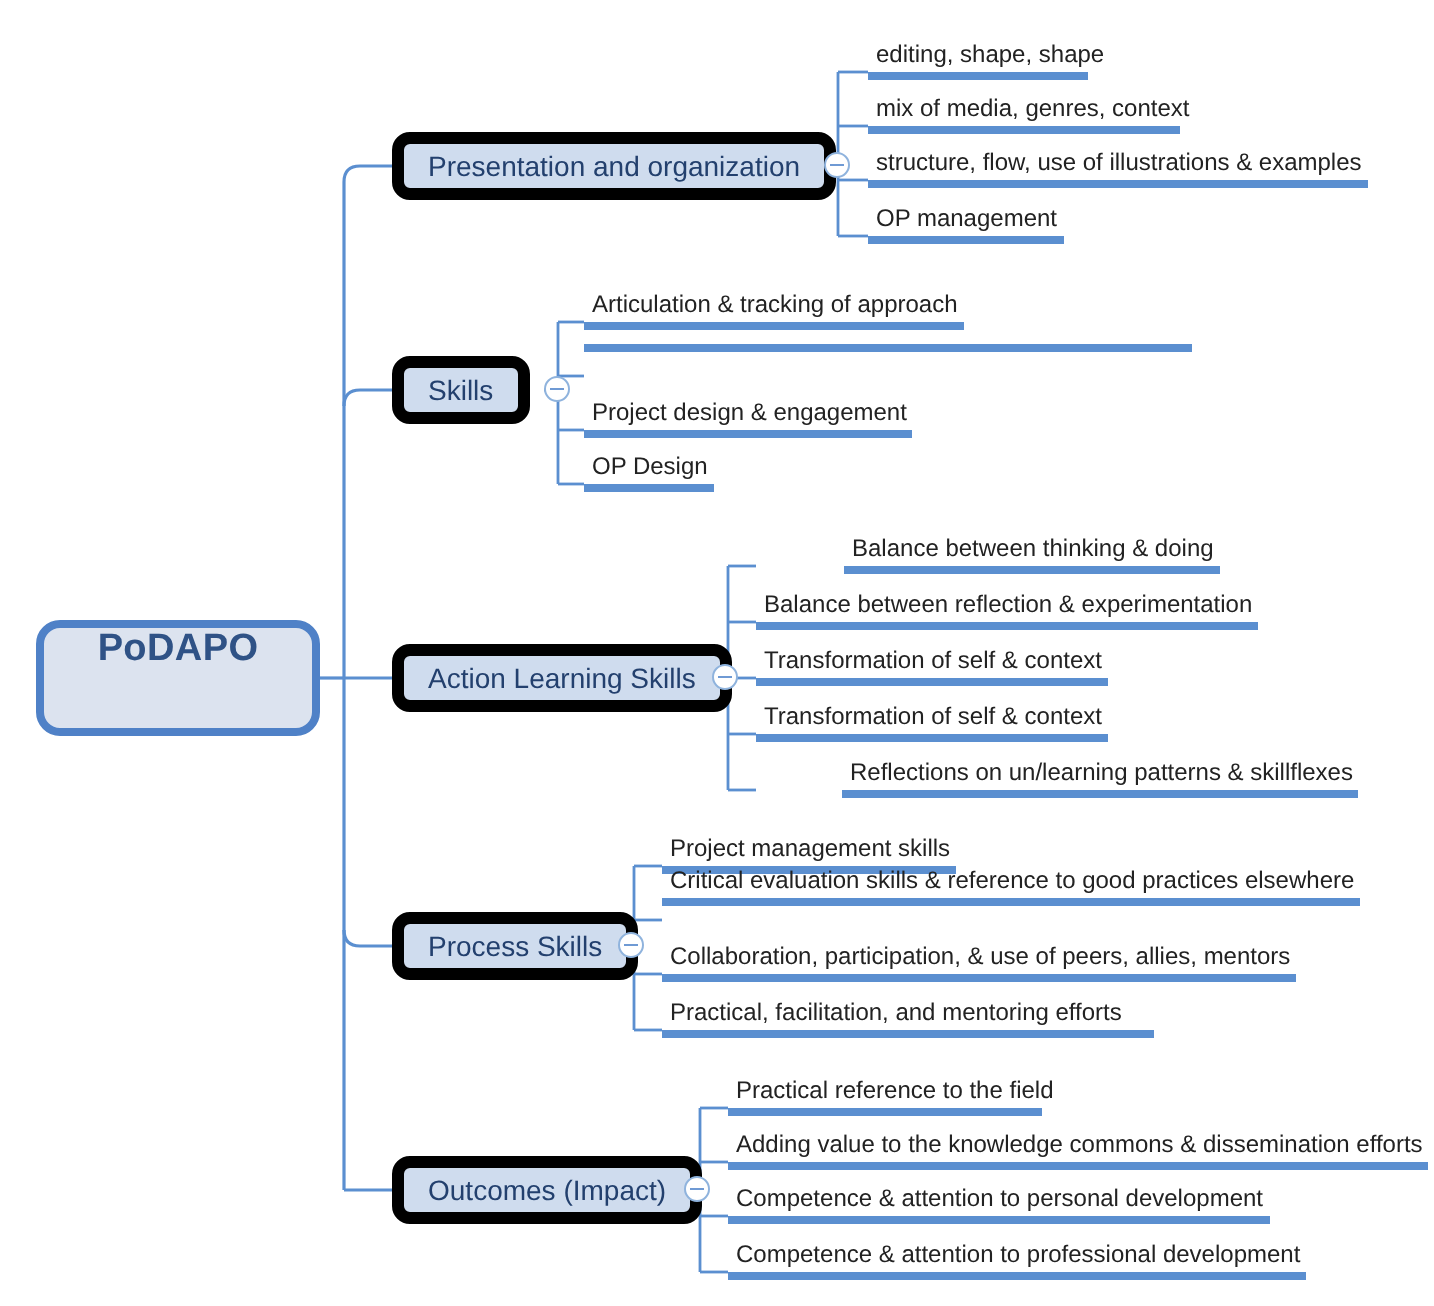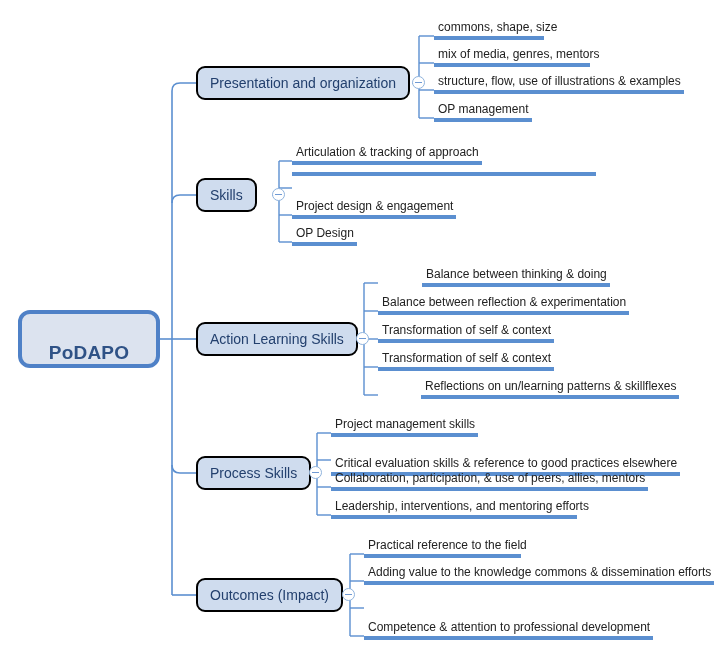--- a/index.html
+++ b/index.html
@@ -36,35 +36,35 @@
     position: absolute;
     left: 18px;
     top: 310px;
     width: 142px;
     height: 58px;
     box-sizing: border-box;
     border: 4px solid #4f81c7;
     border-radius: 12px;
     background: #dce3ef;
     display: flex;
-    align-items: flex-end;
+    align-items: flex-start;
     justify-content: center;
   }
   .root-label {
     font-size: 19px;
     font-weight: bold;
     color: #2f5286;
     letter-spacing: 0.2px;
   }
 
   
   .branch-node {
     position: absolute;
     box-sizing: border-box;
-    border: 2px solid #000000;
+    border: 6px solid #000000;
     border-radius: 9px;
     background: #cfdcee;
     display: flex;
     align-items: center;
     justify-content: center;
     height: 34px;
     padding: 0 12px;
   }
   .branch-label {
     font-size: 14px;
@@ -172,25 +172,25 @@
   <div class="root-node">
     <span class="root-label">PoDAPO</span>
   </div>
 
   <div class="branch-node" style="left:196px; top:66px;">
     <span class="branch-label">Presentation and organization</span>
   </div>
   <div class="collapse-icon" style="left:412px; top:76px;"></div>
 
   <div class="leaf" style="left:434px; top:20px;">
-    <span class="leaf-text">commons, shape, size</span>
+    <span class="leaf-text">editing, shape, shape</span>
     <span class="leaf-bar" style="width: 110px;"></span>
   </div>
   <div class="leaf" style="left:434px; top:47px;">
-    <span class="leaf-text">mix of media, genres, mentors</span>
+    <span class="leaf-text">mix of media, genres, context</span>
     <span class="leaf-bar" style="width: 156px;"></span>
   </div>
   <div class="leaf" style="left:434px; top:74px;">
     <span class="leaf-text">structure, flow, use of illustrations &amp; examples</span>
     <span class="leaf-bar" style="width: 250px;"></span>
   </div>
   <div class="leaf" style="left:434px; top:102px;">
     <span class="leaf-text">OP management</span>
     <span class="leaf-bar" style="width: 98px;"></span>
   </div>
@@ -244,44 +244,48 @@
 
   <div class="branch-node" style="left:196px; top:456px;">
     <span class="branch-label">Process Skills</span>
   </div>
   <div class="collapse-icon" style="left:309px; top:466px;"></div>
 
   <div class="leaf" style="left:331px; top:417px;">
     <span class="leaf-text">Project management skills</span>
     <span class="leaf-bar" style="width: 147px;"></span>
   </div>
-  <div class="leaf" style="left:331px; top:456px;">
+  <div class="leaf" style="left:331px; top:433px;">
     <span class="leaf-text">Critical evaluation skills &amp; reference to good practices elsewhere</span>
     <span class="leaf-bar" style="width: 349px;"></span>
   </div>
   <div class="leaf" style="left:331px; top:471px;">
     <span class="leaf-text">Collaboration, participation, &amp; use of peers, allies, mentors</span>
     <span class="leaf-bar" style="width: 317px;"></span>
   </div>
   <div class="leaf" style="left:331px; top:499px;">
-    <span class="leaf-text">Leadership, interventions, and mentoring efforts</span>
+    <span class="leaf-text">Practical, facilitation, and mentoring efforts</span>
     <span class="leaf-bar" style="width: 246px;"></span>
   </div>
 
   <div class="branch-node" style="left:196px; top:578px;">
     <span class="branch-label">Outcomes (Impact)</span>
   </div>
   <div class="collapse-icon" style="left:342px; top:588px;"></div>
 
   <div class="leaf" style="left:364px; top:538px;">
     <span class="leaf-text">Practical reference to the field</span>
     <span class="leaf-bar" style="width: 157px;"></span>
   </div>
   <div class="leaf" style="left:364px; top:565px;">
     <span class="leaf-text">Adding value to the knowledge commons &amp; dissemination efforts</span>
     <span class="leaf-bar" style="width: 350px;"></span>
   </div>
+  <div class="leaf" style="left:364px; top:592px;">
+    <span class="leaf-text">Competence &amp; attention to personal development</span>
+    <span class="leaf-bar" style="width: 271px;"></span>
+  </div>
   <div class="leaf" style="left:364px; top:620px;">
     <span class="leaf-text">Competence &amp; attention to professional development</span>
     <span class="leaf-bar" style="width: 289px;"></span>
   </div>
 
 </div>
 
 </body></html>

